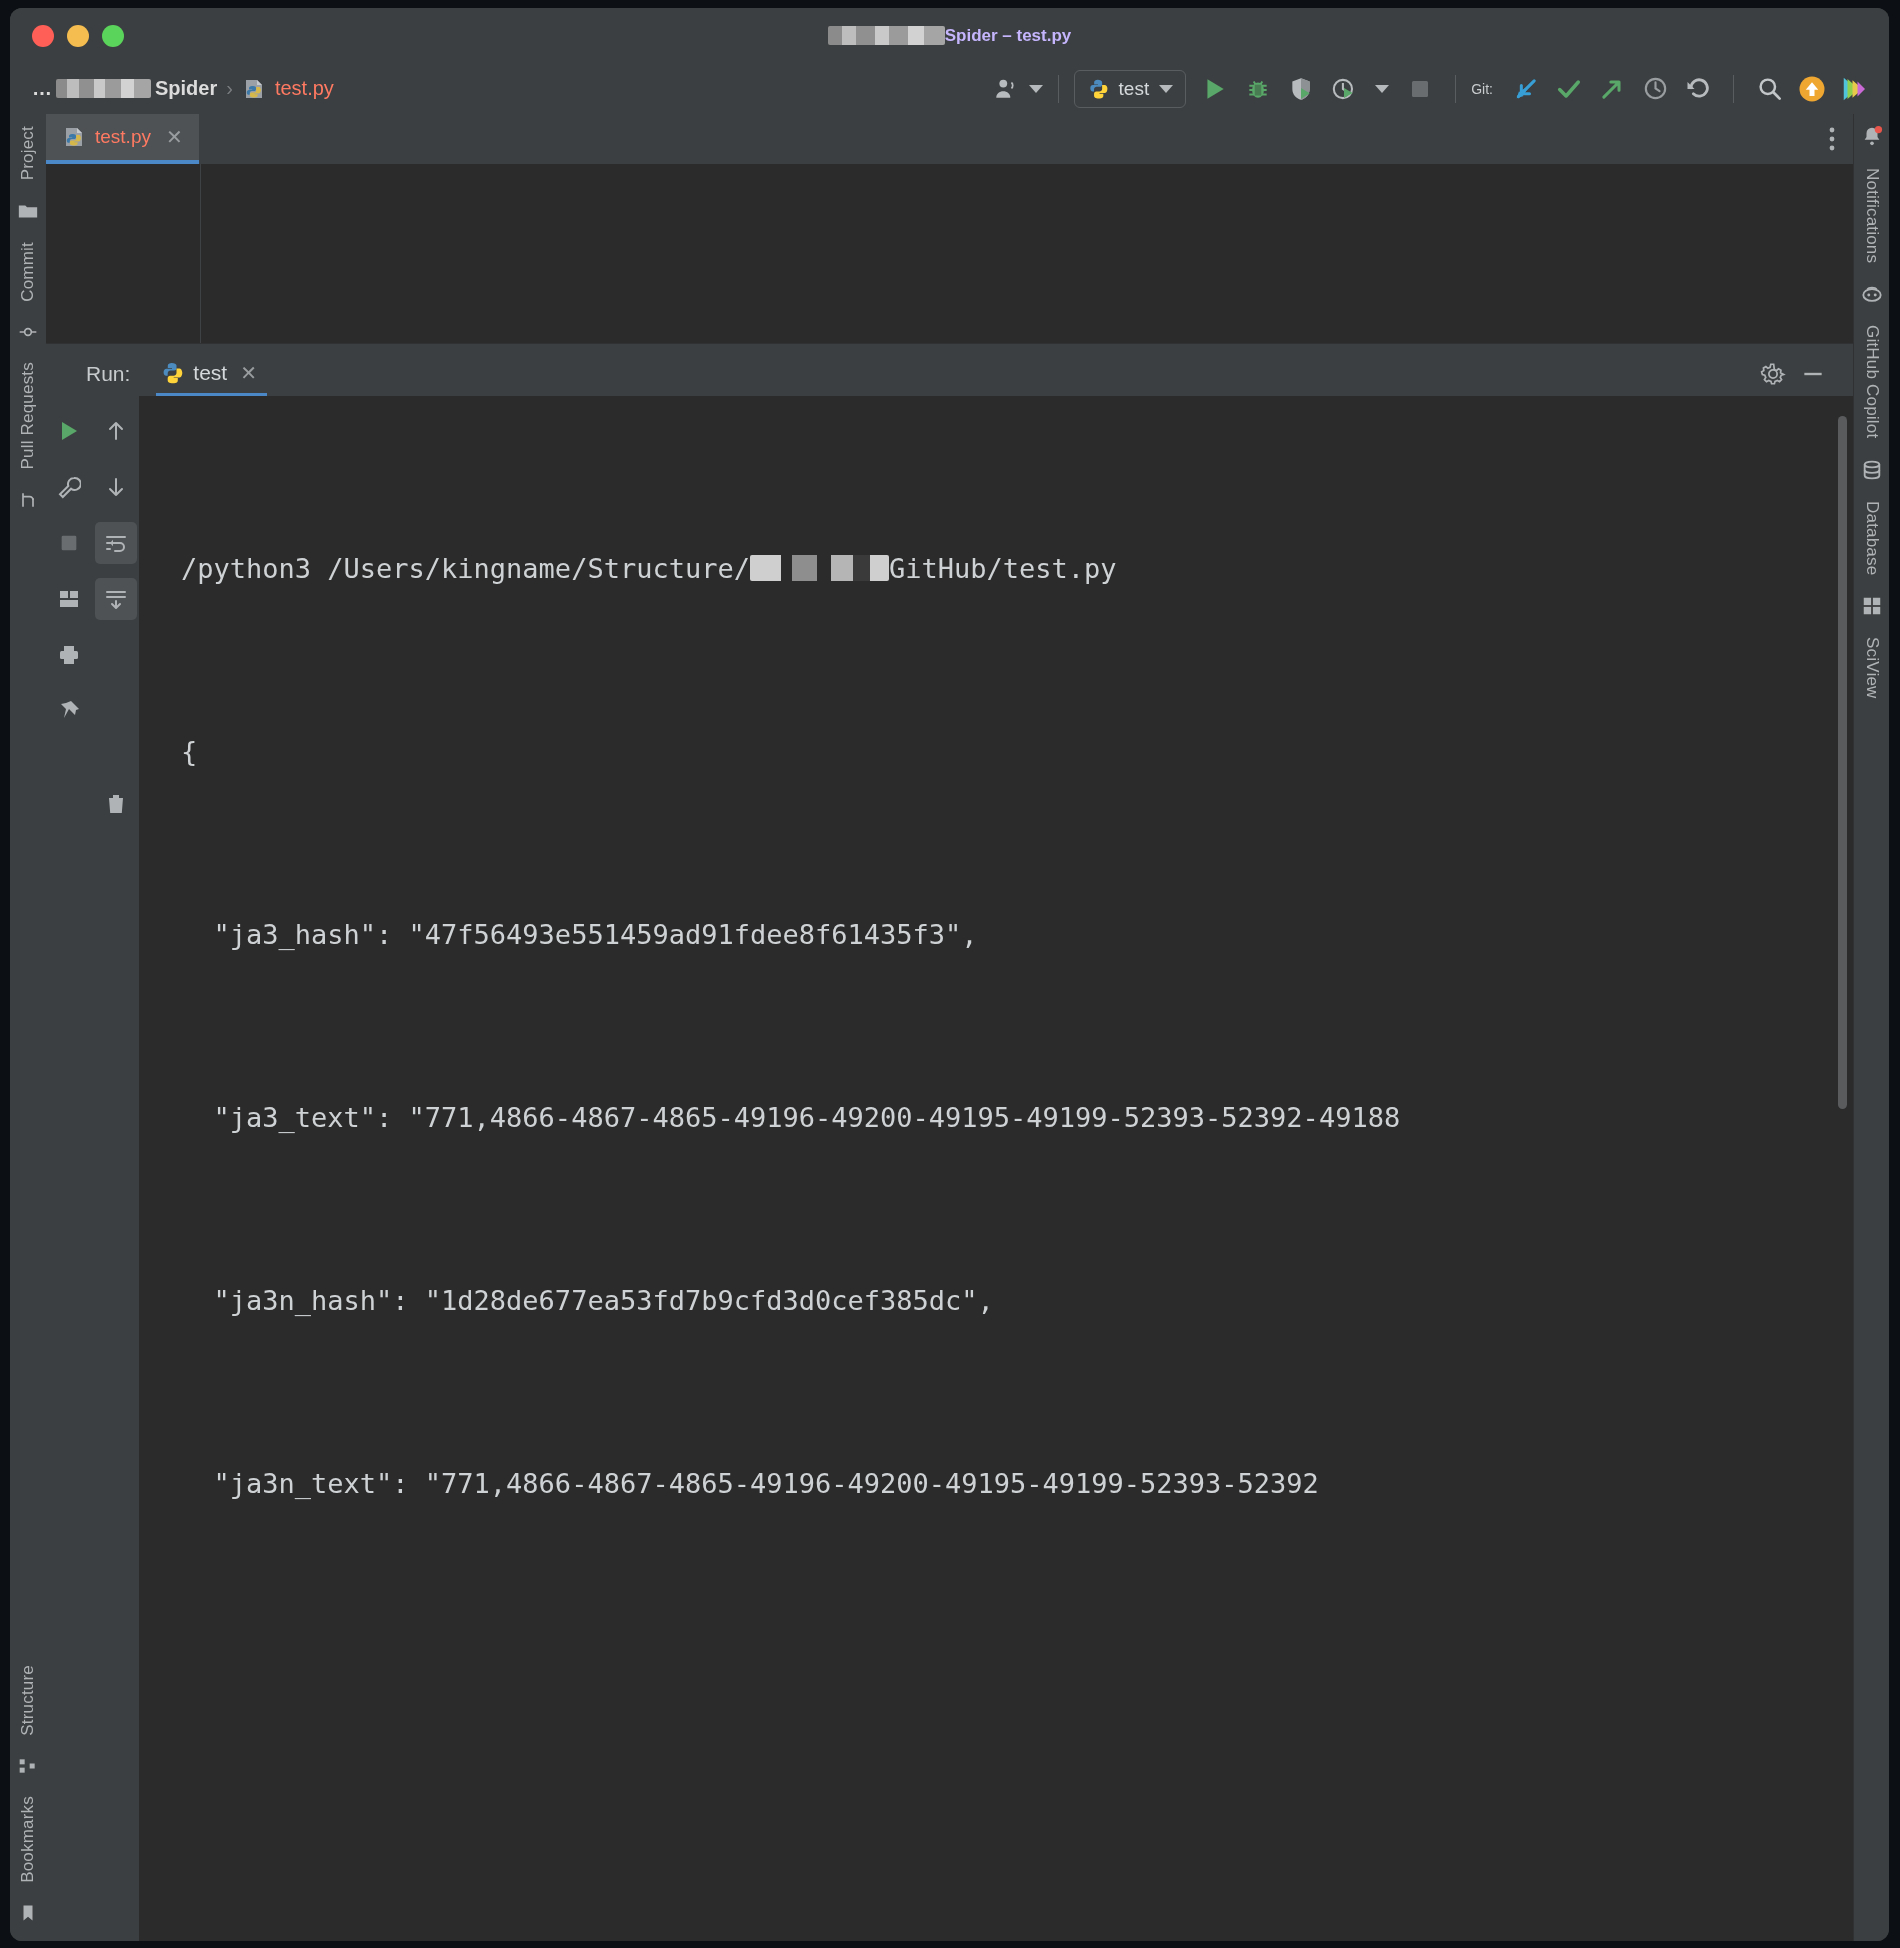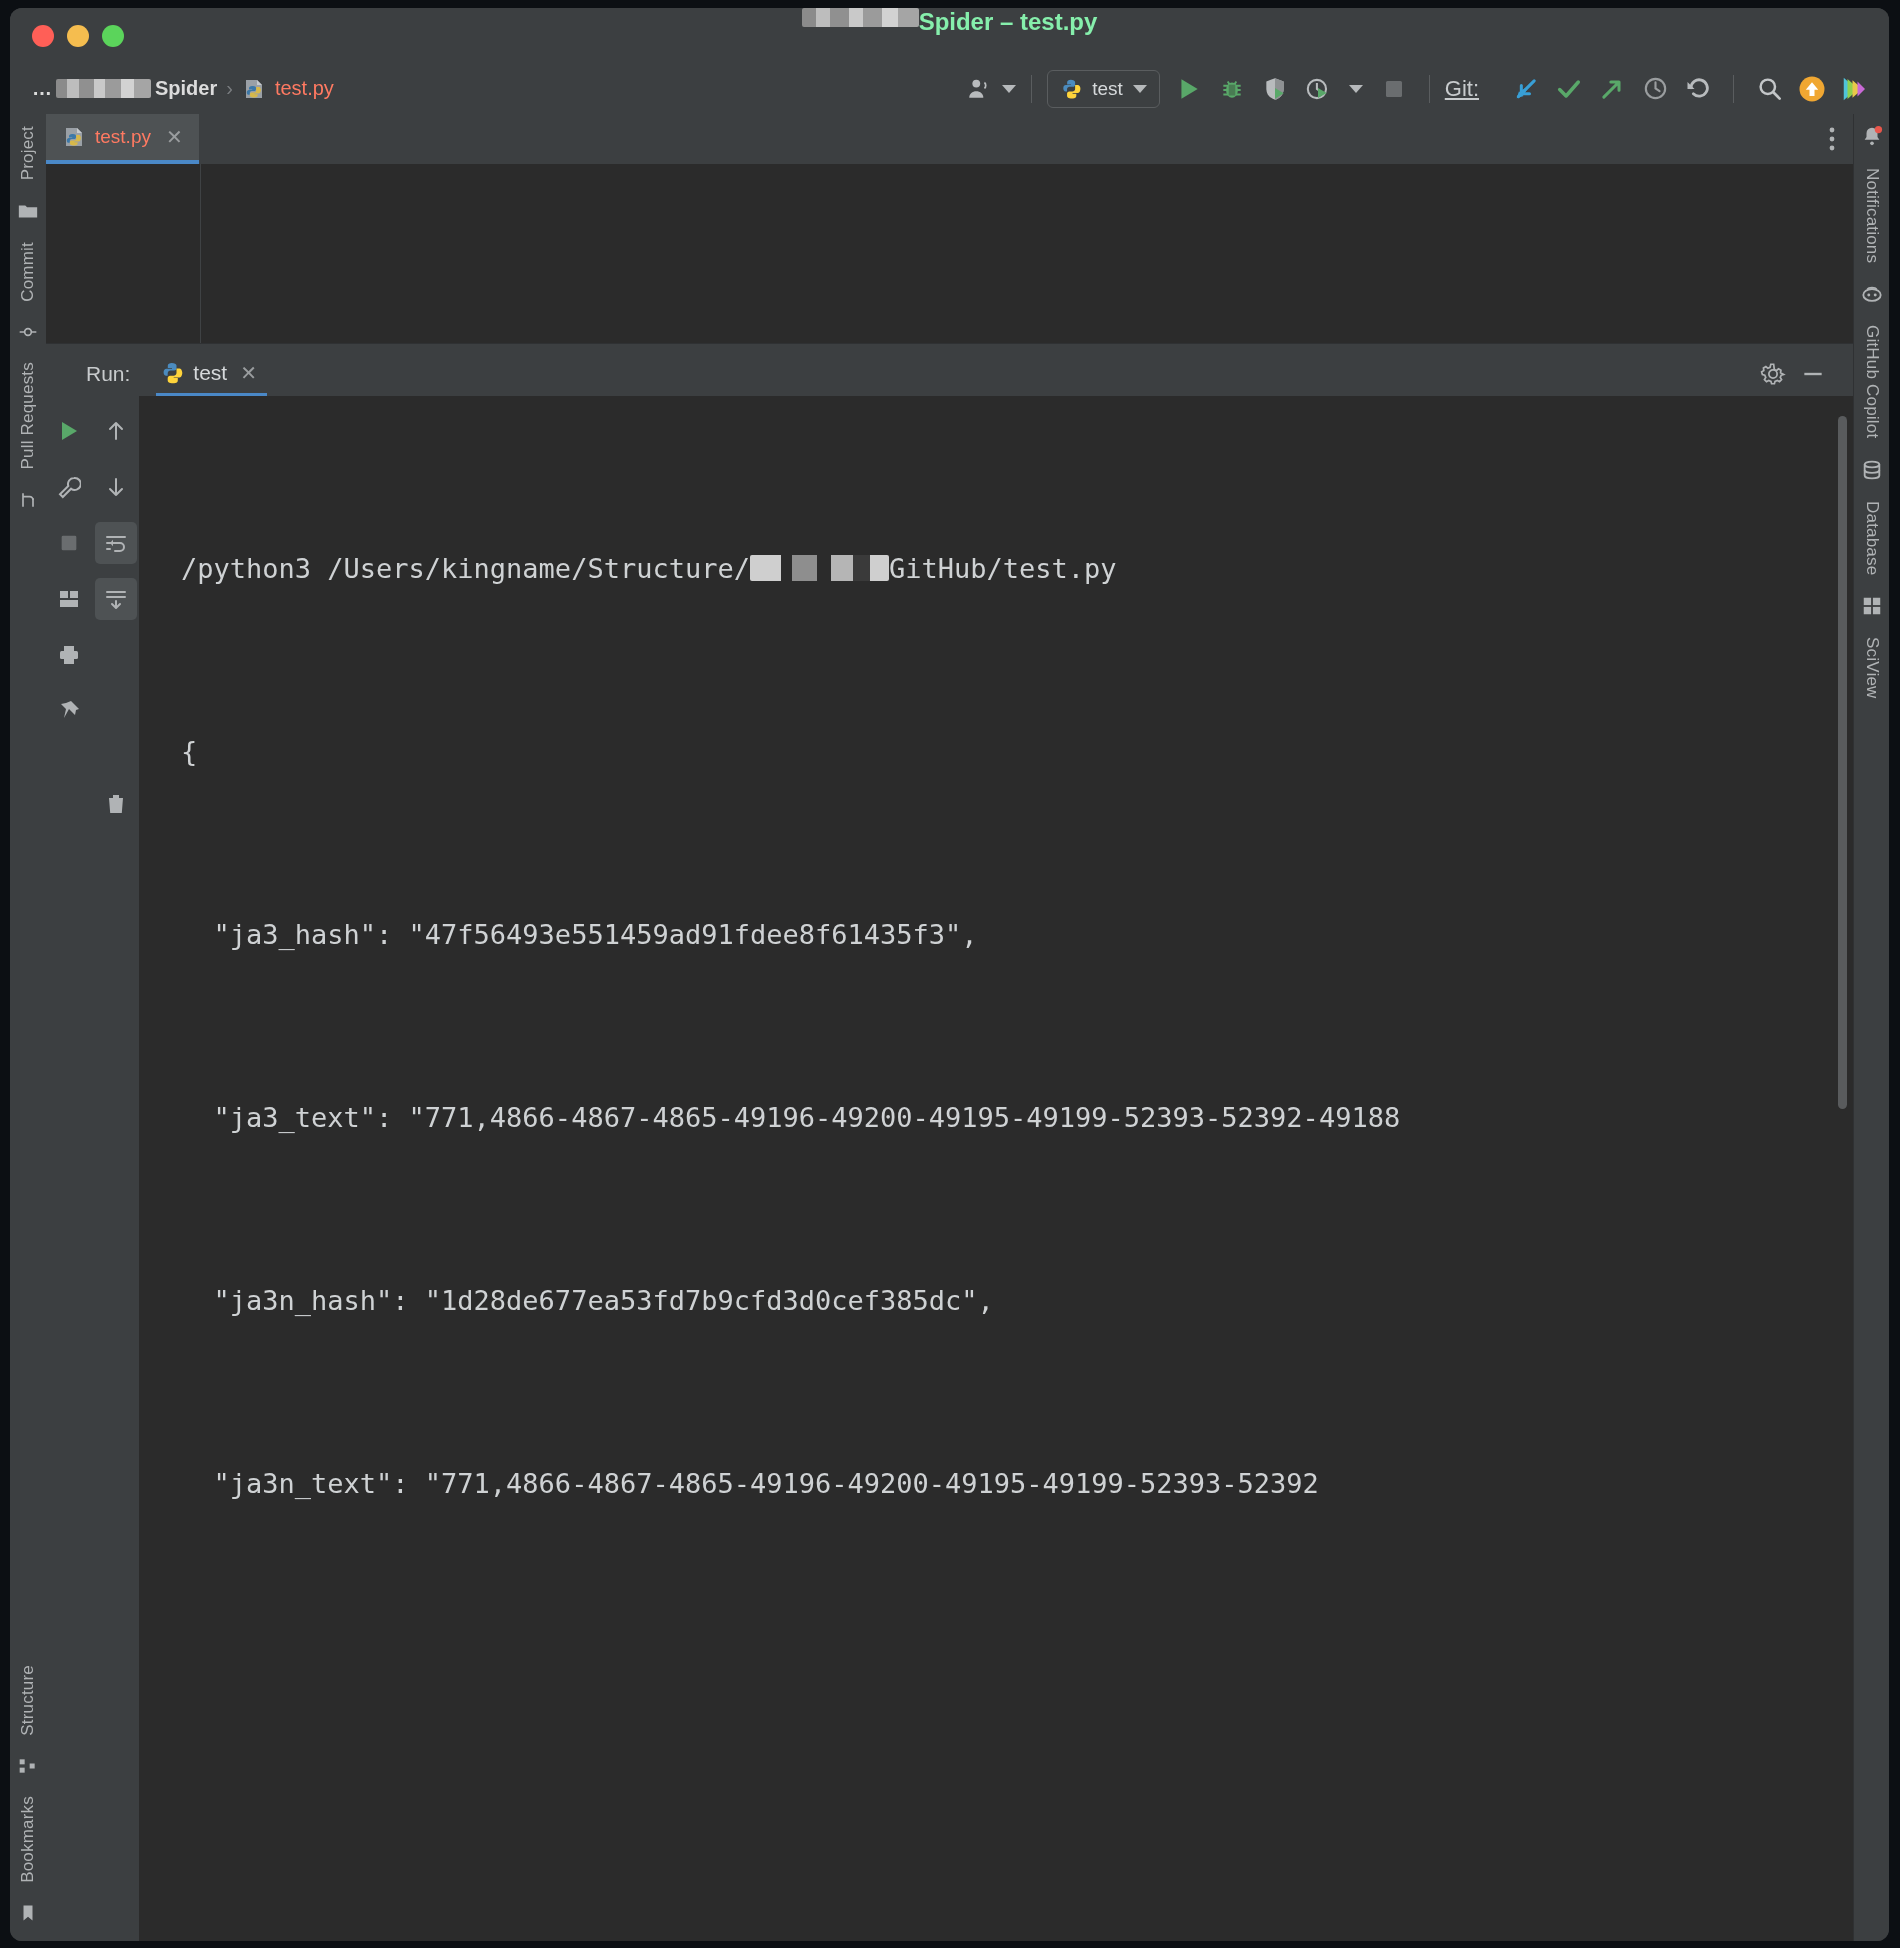--- a/index.html
+++ b/index.html
@@ -26,22 +26,22 @@
     position: relative;
     display: flex; align-items: center;
   }
   .traffic { display: flex; gap: 13px; margin-left: 22px; }
   .dot { width: 22px; height: 22px; border-radius: 50%; }
   .dot.red { background: #ff5f57; }
   .dot.yellow { background: #f5bd4f; }
   .dot.green { background: #5bd45b; }
   .title-center {
     position: absolute; left: 0; right: 0; top: 0; bottom: 0;
-    display: flex; align-items: flex-start; justify-content: center;
-    font-size: 24px; font-weight: bold; color: #86efac;
+    display: flex; align-items: center; justify-content: center;
+    font-size: 17px; font-weight: bold; color: #c4b5fd;
     pointer-events: none;
   }
   .redact {
     display: inline-block; height: 19px; vertical-align: -3px;
     background: linear-gradient(90deg,#8b8b8b 0 12%,#bdbdbd 12% 24%,#909090 24% 40%,
                  #c9c9c9 40% 52%,#9b9b9b 52% 68%,#d2d2d2 68% 82%,#a5a5a5 82% 100%);
     border-radius: 2px;
   }
 
   
@@ -65,21 +65,21 @@
   }
   .tb-sep { width: 1px; height: 28px; background: #5a5d5f; margin: 0 12px; }
   .run-config {
     display: flex; align-items: center; gap: 10px;
     border: 1px solid #5a5d5f; border-radius: 6px;
     height: 38px; padding: 0 12px; margin-right: 6px;
   }
   .run-config-label { font-size: 19px; color: #d6d9db; }
   .caret-dn { width: 0; height: 0; border-left: 7px solid transparent;
               border-right: 7px solid transparent; border-top: 8px solid #b6b9bb; }
-  .git-label { font-size: 22px; color: #c8cbcd; margin-right: 24px; text-decoration: underline; }
+  .git-label { font-size: 14px; color: #c8cbcd; margin-right: 10px; }
 
   
   .bodyrow { flex: 1; display: flex; min-height: 0; }
   .strip {
     width: 36px; flex: 0 0 36px;
     background: #3c3f41;
     display: flex; flex-direction: column;
     align-items: center;
     color: #b0b3b5; font-size: 17px;
   }

